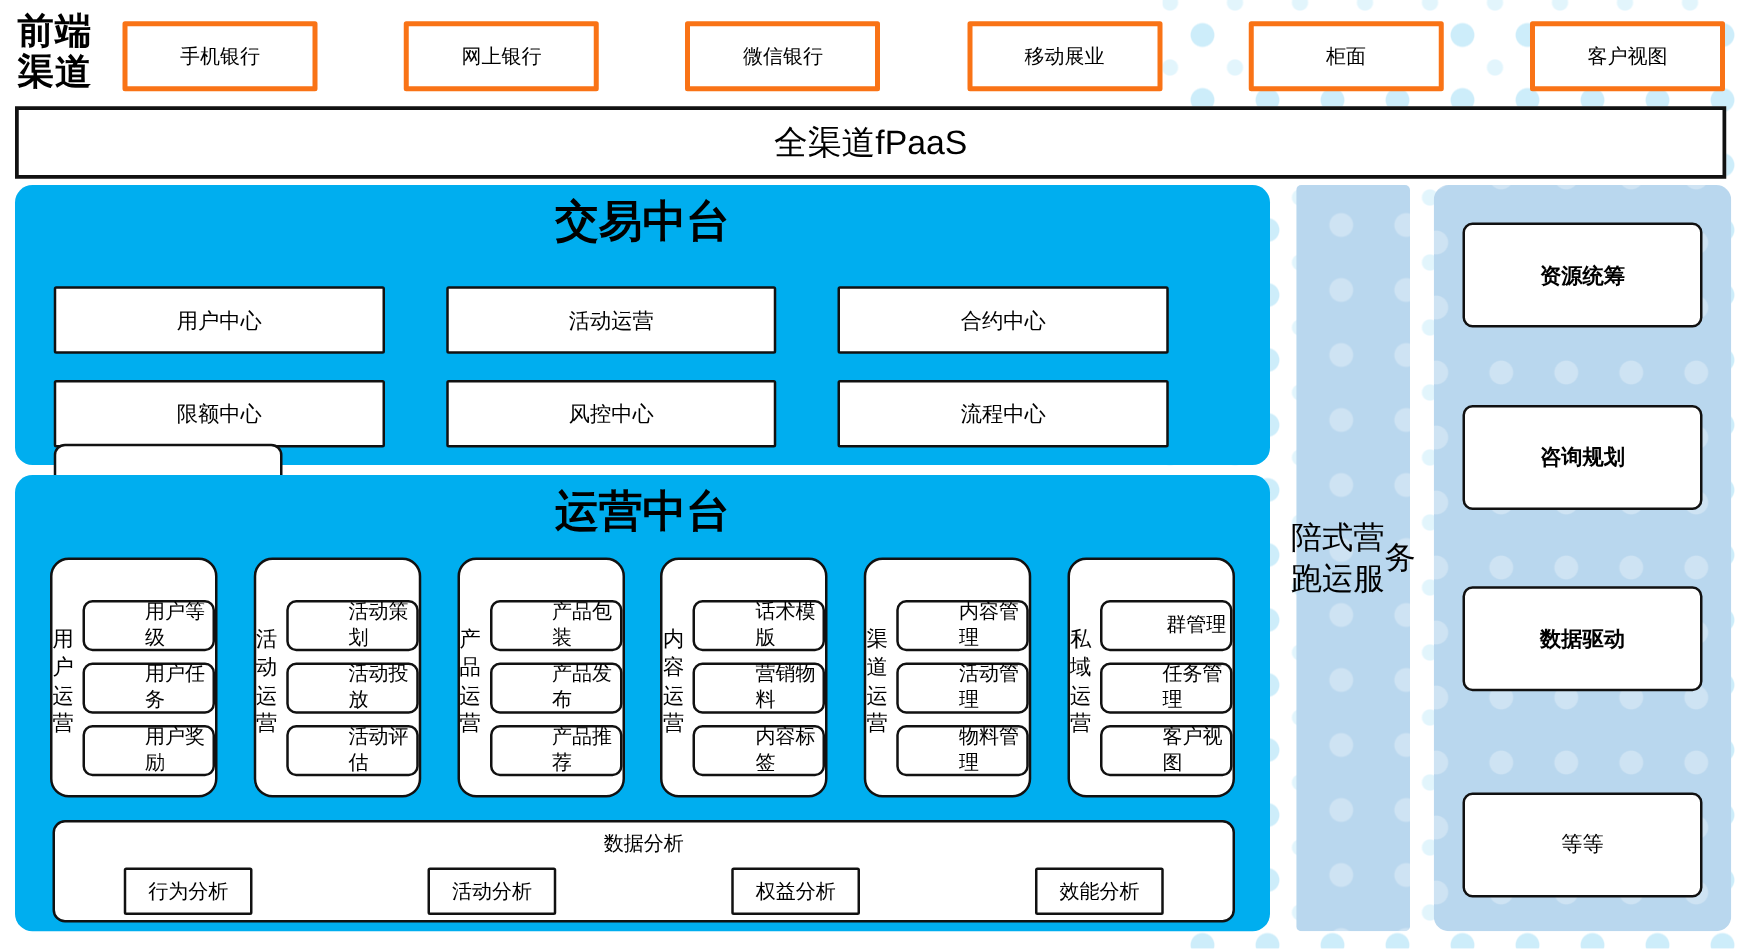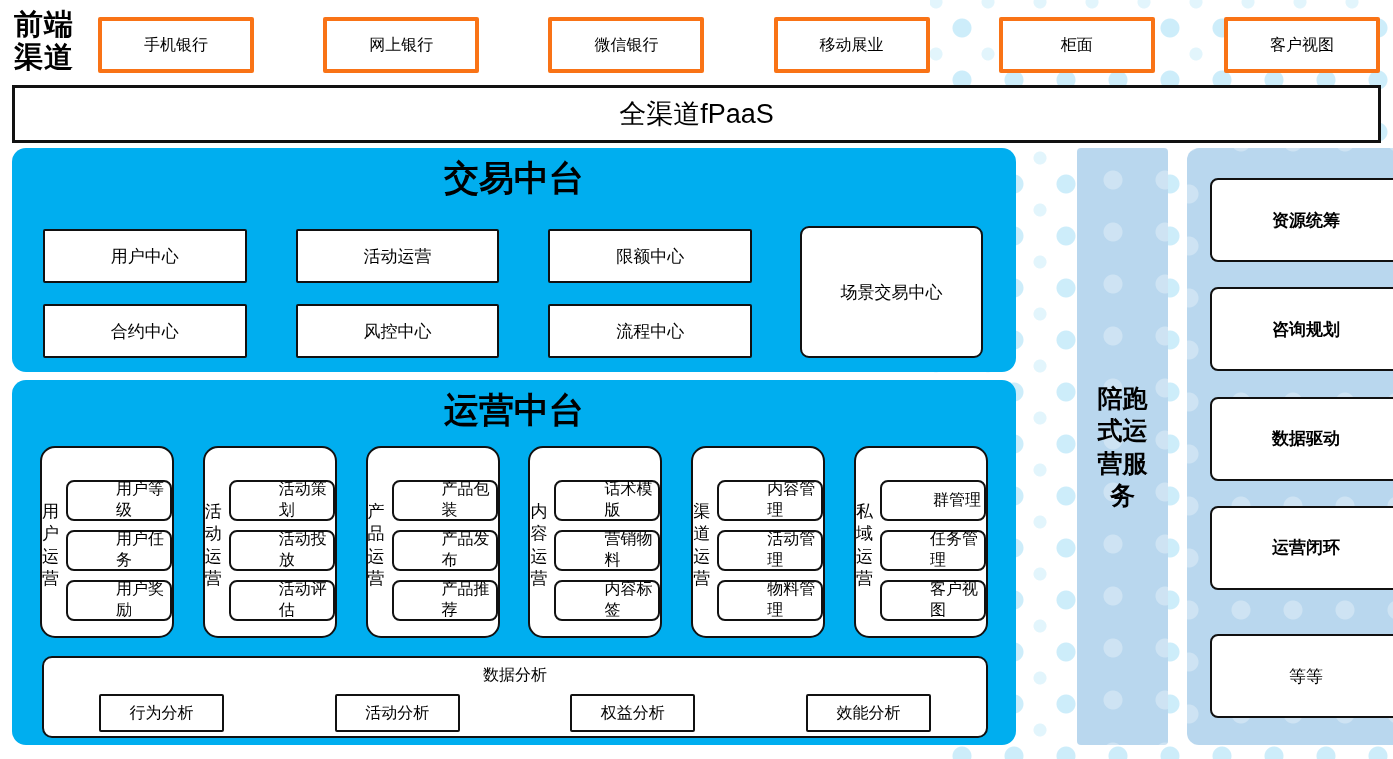--- a/index.html
+++ b/index.html
@@ -100,20 +100,21 @@
     line-height: 1.2;
     margin-top: 9px;
   }
 
   
   .trade-panel { height: 224px; margin-bottom: 8px; }
   .trade-body {
     display: flex;
     margin-top: 30px;
     padding: 0 33px 0 31px;
+    flex-direction: column;
   }
   .centers {
     flex: 1;
     display: grid;
     grid-template-columns: repeat(3, 1fr);
     column-gap: 49px;
     row-gap: 21px;
     margin-right: 48px;
   }
   .center-box {
@@ -184,49 +185,48 @@
     padding-top: 7px;
   }
   .analysis-title { text-align: center; font-size: 16px; }
   .analysis-items {
     display: flex;
     justify-content: space-between;
     padding: 0 55px;
     margin-top: 8px;
   }
   .analysis-item {
-    width: 125px;
+    width: 103px;
     height: 38px;
     background: #fff;
     border: 2px solid #111;
     border-radius: 2px;
     display: flex;
     align-items: center;
     justify-content: center;
     font-size: 16px;
   }
 
   
   .side-service {
     width: 91px;
     margin-right: 19px;
     background-color: #B9D7EE;
     background-image: radial-gradient(circle, rgba(255,255,255,0.30) 0 9px, transparent 10px);
     background-size: 52px 52px;
     background-position: 10px 6px;
     border-radius: 4px;
     display: flex;
-    flex-direction: column;
+    flex-direction: row;
     justify-content: center;
     align-items: center;
     font-size: 25px;
-    font-weight: bold;
+    font-weight: normal;
     line-height: 1.3;
     text-align: center;
-    margin-left: 40px;
   }
 
   
   .right-panel {
     width: 238px;
     background-color: #B9D7EE;
     background-image: radial-gradient(circle, rgba(255,255,255,0.30) 0 9px, transparent 10px);
     background-size: 52px 52px;
     background-position: 28px 20px;
     border-radius: 12px;
@@ -277,22 +277,22 @@
   <div class="main">
 
     <div class="left-col">
 
       <section class="cyan-panel trade-panel">
         <div class="panel-title">交易中台</div>
         <div class="trade-body">
           <div class="centers">
             <div class="center-box">用户中心</div>
             <div class="center-box">活动运营</div>
+            <div class="center-box">合约中心</div>
             <div class="center-box">限额中心</div>
-            <div class="center-box">合约中心</div>
             <div class="center-box">风控中心</div>
             <div class="center-box">流程中心</div>
           </div>
           <div class="scene-box">场景交易中心</div>
         </div>
       </section>
 
       <section class="cyan-panel ops-panel">
         <div class="panel-title">运营中台</div>
 
@@ -371,18 +371,17 @@
       <div>陪跑</div>
       <div>式运</div>
       <div>营服</div>
       <div>务</div>
     </aside>
 
     <aside class="right-panel">
       <div class="right-box">资源统筹</div>
       <div class="right-box">咨询规划</div>
       <div class="right-box">数据驱动</div>
-      <div class="right-box">运营闭环</div>
       <div class="right-box regular">等等</div>
     </aside>
 
   </div>
 </div>
 
 </body></html>

